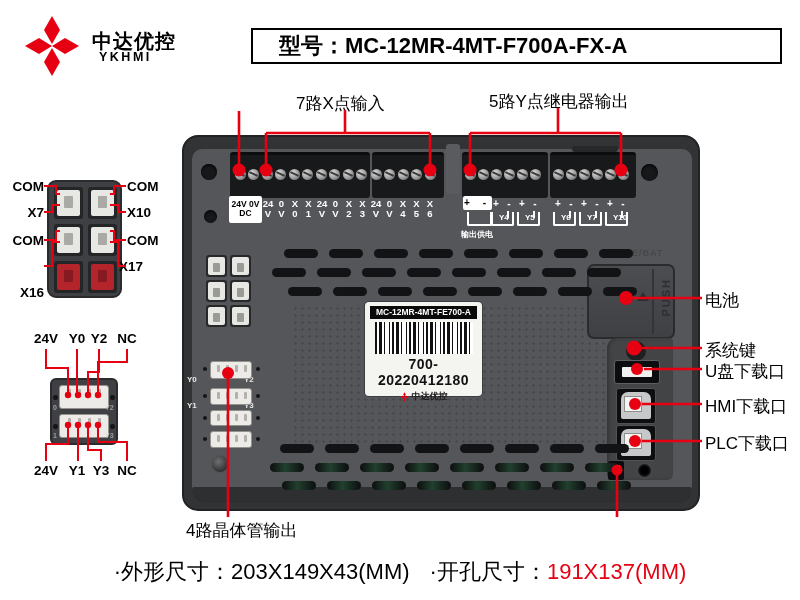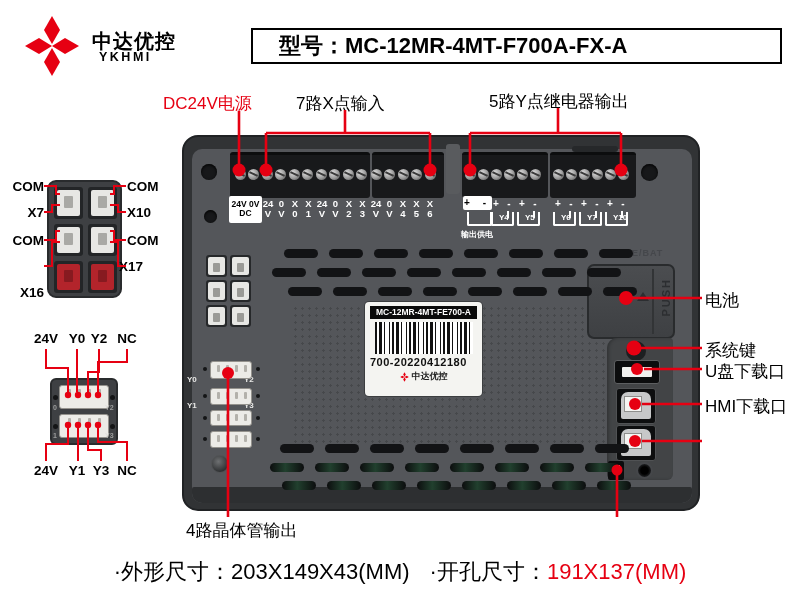--- a/index.html
+++ b/index.html
@@ -52,21 +52,21 @@
   .tconn{position:absolute;left:26px;width:42px;background:#ecebe7;border:1px solid #94928d;border-radius:3px;box-sizing:border-box;}
   .nub{position:absolute;background:#b3b1ab;border-radius:1px;}
   .pdot{position:absolute;width:4px;height:4px;border-radius:50%;background:#141516;}
   .dscrew{position:absolute;left:27px;top:318px;width:16px;height:16px;border-radius:50%;
           background:radial-gradient(circle at 40% 35%, #6e7072, #303234 70%);border:1px solid #505254;}
   .sticker{position:absolute;left:181px;top:165px;width:117px;height:94px;background:#f4f4f1;border-radius:4px;
            padding:4px 5px;box-sizing:border-box;box-shadow:0 0 0 1px #3c3e40;}
   .sticker-head{background:#0a0a0a;color:#fff;font-size:8.5px;font-weight:bold;text-align:center;height:13px;line-height:13px;white-space:nowrap;}
   .barcode{margin:3px auto 2px;width:98px;height:32px;
            background:repeating-linear-gradient(90deg,#111 0 2px,#fff 2px 4px,#111 4px 7px,#fff 7px 9px,#111 9px 10px,#fff 10px 14px,#111 14px 15px,#fff 15px 17px);}
-  .serial{font-size:11px;font-weight:bold;color:#111;letter-spacing:.5px;}
+  .serial{text-align:center;font-size:14px;font-weight:bold;color:#111;letter-spacing:.5px;}
   .sticker-brand{display:flex;align-items:center;justify-content:center;gap:3px;font-size:9px;font-weight:bold;color:#1c1c1c;margin-top:2px;}
   .pe-text{position:absolute;left:424px;top:111px;font-size:9px;font-weight:bold;color:#45474b;letter-spacing:1px;}
   .battery{position:absolute;left:403px;top:127px;width:88px;height:75px;background:linear-gradient(180deg,#4b4d50,#3e4043);
            border:2px solid #292b2d;border-radius:7px;box-sizing:border-box;}
   .push-strip{position:absolute;right:2px;top:3px;bottom:3px;width:17px;border-left:2px solid #323436;}
   .push-text{position:absolute;right:1px;top:12px;writing-mode:vertical-rl;transform:rotate(180deg);
              color:#2c2e31;font-size:11px;font-weight:bold;letter-spacing:2px;}
   .push-arrow{position:absolute;right:24px;top:26px;width:0;height:0;border-left:6px solid transparent;
               border-right:6px solid transparent;border-bottom:9px solid #2c2e31;}
   .housing{position:absolute;left:423px;top:201px;width:66px;height:142px;background:#424446;border-radius:10px 4px 6px 6px;
@@ -112,21 +112,20 @@
   <svg class="logo-mark" viewBox="0 0 56 62">
     <polygon points="28,1 36,15 28,29 20,15" fill="#e60012"></polygon>
     <polygon points="28,33 36,47 28,61 20,47" fill="#e60012"></polygon>
     <polygon points="1,31 15,23 28,31 15,39" fill="#e60012"></polygon>
     <polygon points="28,31 41,23 55,31 41,39" fill="#e60012"></polygon>
   </svg>
   <div class="brand">中达优控</div>
   <div class="brand-sub">YKHMI</div>
   <div class="banner">型号：MC-12MR-4MT-F700A-FX-A</div>
 
-  <div class="lbl red" style="left:163px;top:92px;">DC24V电源</div>
   <div class="lbl" style="left:296px;top:92px;">7路X点输入</div>
   <div class="lbl" style="left:489px;top:90px;">5路Y点继电器输出</div>
 
   <div class="lu-panel" id="luPanel">
       <div class="lusock" style="left: 5px; top: 5px;">
         <div class="face" style=""></div>
         <div class="inner" style=""></div>
       </div>
       <div class="lusock" style="left: 39px; top: 5px;">
         <div class="face" style=""></div>
@@ -477,20 +476,21 @@
         <div class="nub" style="left: 33px; top: 3px; width: 3px; height: 7px;"></div>
       </div>
       <div class="pdot" style="left: 19px; top: 300px;"></div>
       <div class="pdot" style="left: 72px; top: 300px;"></div>
     </div>
 
   <div class="lbl" style="left:705px;top:289px;">电池</div>
   <div class="lbl" style="left:705px;top:339px;">系统键</div>
   <div class="lbl" style="left:705px;top:360px;">U盘下载口</div>
   <div class="lbl" style="left:705px;top:395px;">HMI下载口</div>
+  <div class="lbl" style="left:705px;top:432px;">PLC下载口</div>
 
   <div class="lbl" style="left:186px;top:519px;">4路晶体管输出</div>
 
   <div class="footer">
     <span>·外形尺寸：</span><span>203X149X43(MM)</span><span class="gap">·开孔尺寸：</span><span class="red">191X137(MM)</span>
   </div>
 
   <svg class="overlay">
     <path d="M239 111 V164"></path>
     <path d="M345 110 V133 M266 133 H430 M266 133 V164 M430 133 V164"></path>

